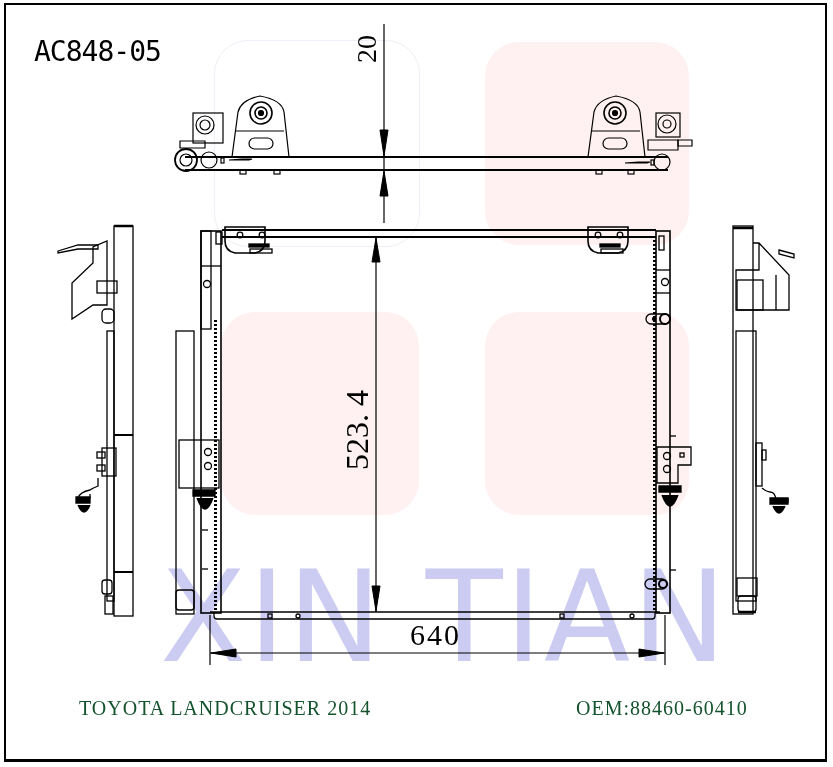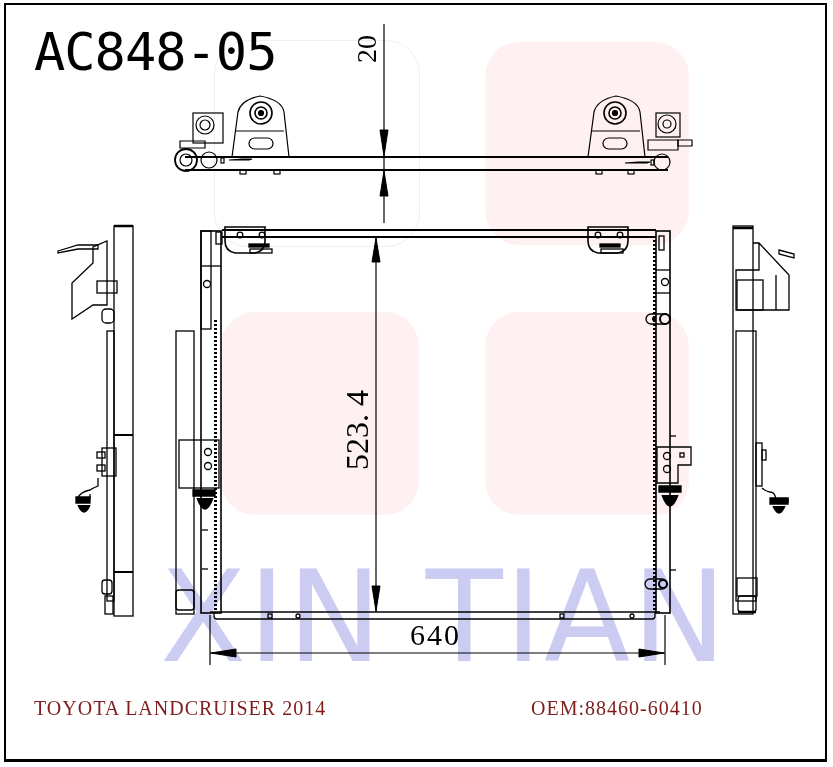--- a/index.html
+++ b/index.html
@@ -12,32 +12,32 @@
   .wm-red { background: #fff1f1; }
   .wm-white { background: transparent; border: 1px solid #eeeef6; }
   .wm-text {
     position: absolute; left: 160px; top: 548px; width: 610px; height: 140px;
     font-family: "DejaVu Sans", sans-serif; font-size: 126px; line-height: 140px;
     color: #ccccf2; letter-spacing: 2px; white-space: nowrap; font-weight: normal;
   }
   .drawing { position: absolute; left: 0; top: 0; }
   .part-title {
     position: absolute; left: 34px; top: 26px;
-    font-family: "DejaVu Sans Mono", monospace; font-size: 52px; line-height: 52px;
+    font-family: "DejaVu Sans Mono", monospace; font-size: 28px; line-height: 52px;
     color: #000; letter-spacing: -1px;
   }
   .dim-text {
     position: absolute; font-family: "Liberation Serif", serif; color: #000;
     font-size: 30px; line-height: 30px; white-space: nowrap;
   }
   .dim-vert { transform-origin: left top; transform: rotate(-90deg); }
   .footer-text {
     position: absolute; top: 696px;
     font-family: "Liberation Serif", serif; font-size: 20px; line-height: 24px;
-    color: #7f1d1d; letter-spacing: 1px; white-space: nowrap;
+    color: #14532d; letter-spacing: 1px; white-space: nowrap; margin-left: 45px;
   }
   .bottom-rule {
     position: absolute; left: 4px; top: 760px; width: 823px; height: 2px; background: #000;
   }
 </style>
 </head>
 <body>
 
 <div class="frame"></div>
 

